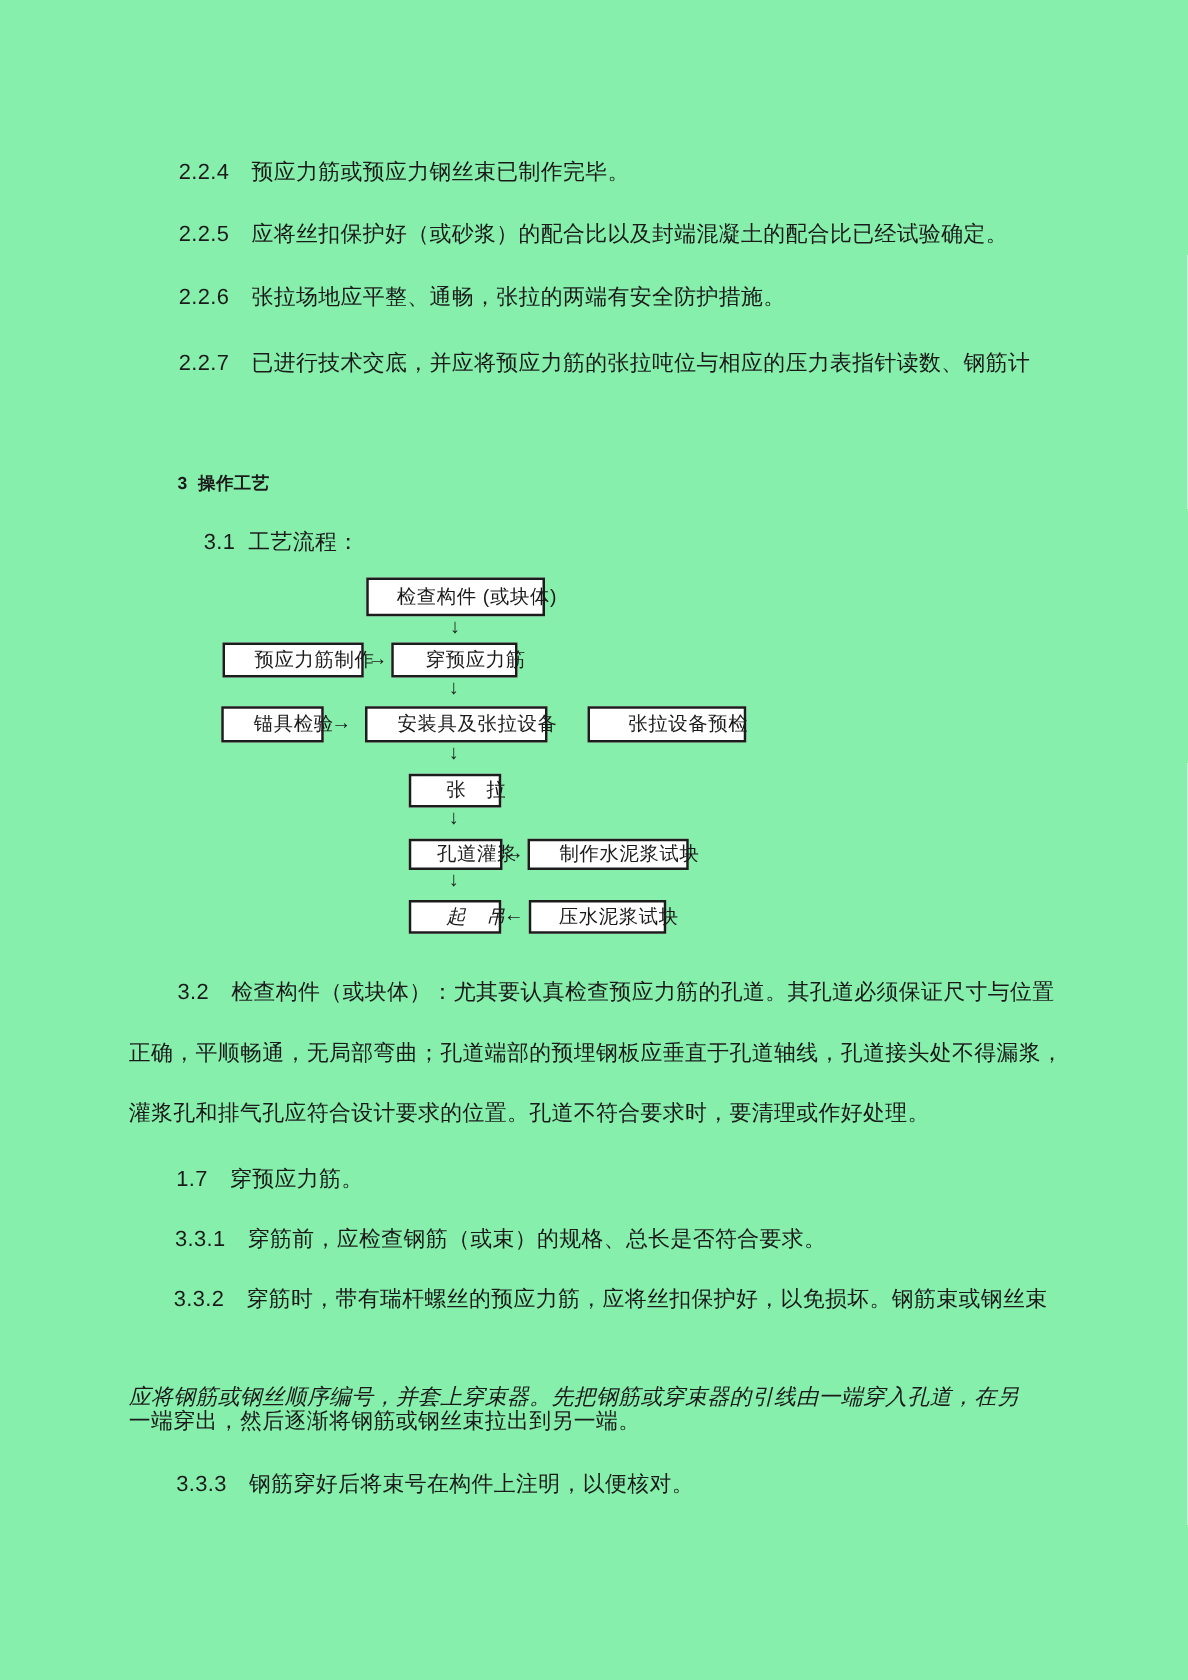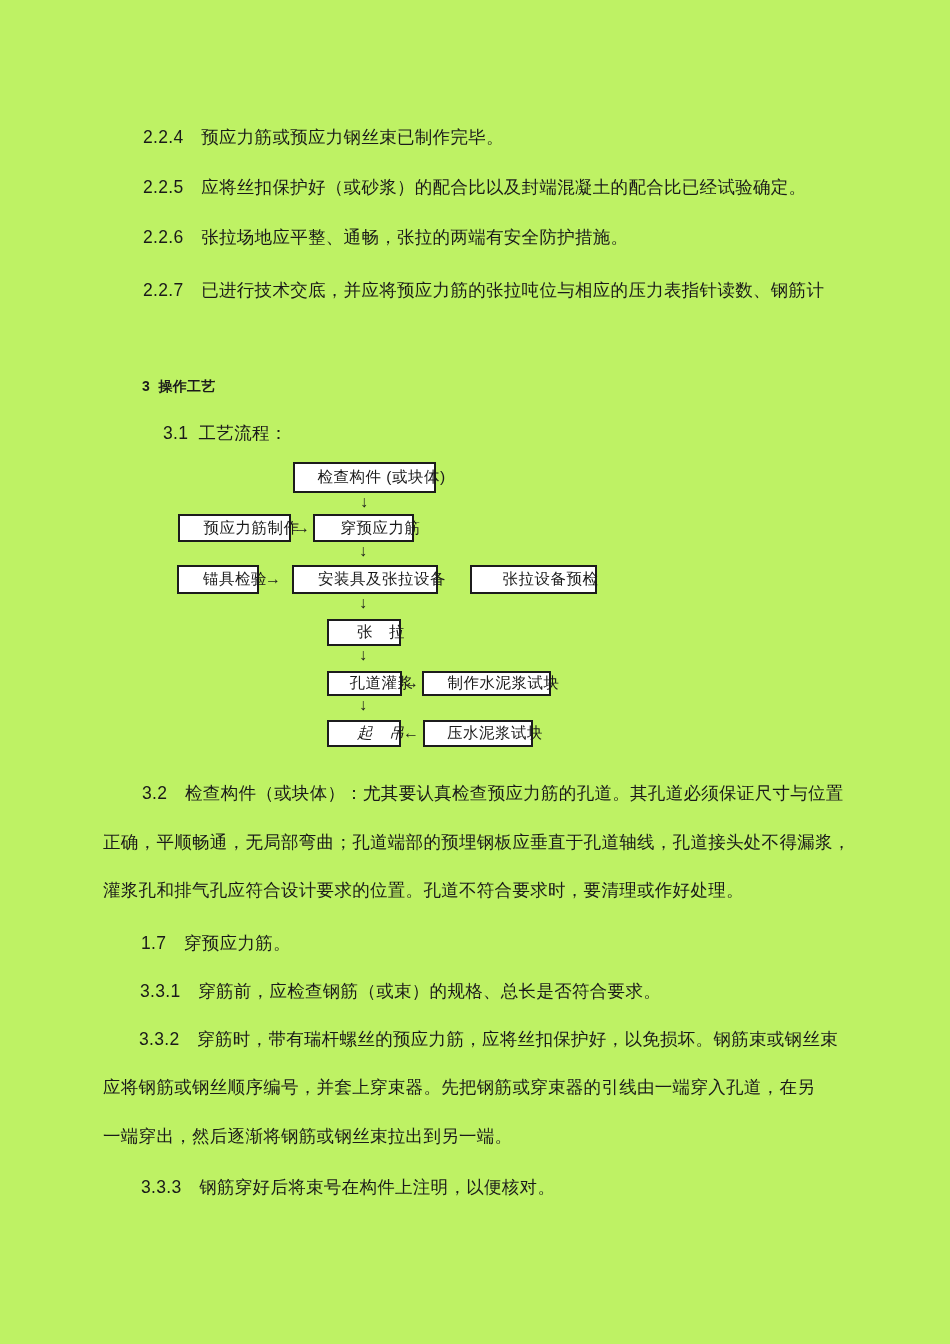--- a/index.html
+++ b/index.html
@@ -1,20 +1,20 @@
 <!DOCTYPE html>
 <html><head>
 <meta charset="utf-8">
 <style>
   html, body { margin: 0; padding: 0; background: #ffffff; }
   .page {
     position: relative;
     width: 950px;
     height: 1344px;
-    background: #bef264;
+    background: #86efac;
     overflow: hidden;
     font-family: "Liberation Sans", "DejaVu Sans", sans-serif;
     color: #1a1a1a;
   }
   .tline {
     position: absolute;
     font-size: 17.5px;
     line-height: 21px;
     white-space: pre;
     letter-spacing: 0.3px;
@@ -83,17 +83,17 @@
     <span class="farrow" style="left:403px; top:725px;">←</span>
     <div class="fbox" style="left:423px; top:720px; width:110px; height:27px;">压水泥浆试块</div>
   </div>
 
   <div class="tline" style="left:142px; top:783px;">3.2　检查构件（或块体）：尤其要认真检查预应力筋的孔道。其孔道必须保证尺寸与位置</div>
   <div class="tline" style="left:103px; top:832px;">正确，平顺畅通，无局部弯曲；孔道端部的预埋钢板应垂直于孔道轴线，孔道接头处不得漏浆，</div>
   <div class="tline" style="left:103px; top:880px;">灌浆孔和排气孔应符合设计要求的位置。孔道不符合要求时，要清理或作好处理。</div>
   <div class="tline" style="left:141px; top:933px;">1.7　穿预应力筋。</div>
   <div class="tline" style="left:140px; top:981px;">3.3.1　穿筋前，应检查钢筋（或束）的规格、总长是否符合要求。</div>
   <div class="tline" style="left:139px; top:1029px;">3.3.2　穿筋时，带有瑞杆螺丝的预应力筋，应将丝扣保护好，以免损坏。钢筋束或钢丝束</div>
-  <div class="tline" style="left:103px; top:1077px;">应将钢筋或钢丝顺序编号，并套上穿束器。先把钢筋或穿束器的引线由一端穿入孔道，在另</div>
+  <div class="tline" style="left:103px; top:1107px;font-style:italic;">应将钢筋或钢丝顺序编号，并套上穿束器。先把钢筋或穿束器的引线由一端穿入孔道，在另</div>
   <div class="tline" style="left:103px; top:1126px;">一端穿出，然后逐渐将钢筋或钢丝束拉出到另一端。</div>
   <div class="tline" style="left:141px; top:1177px;">3.3.3　钢筋穿好后将束号在构件上注明，以便核对。</div>
 
 </div>
 
 </body></html>

